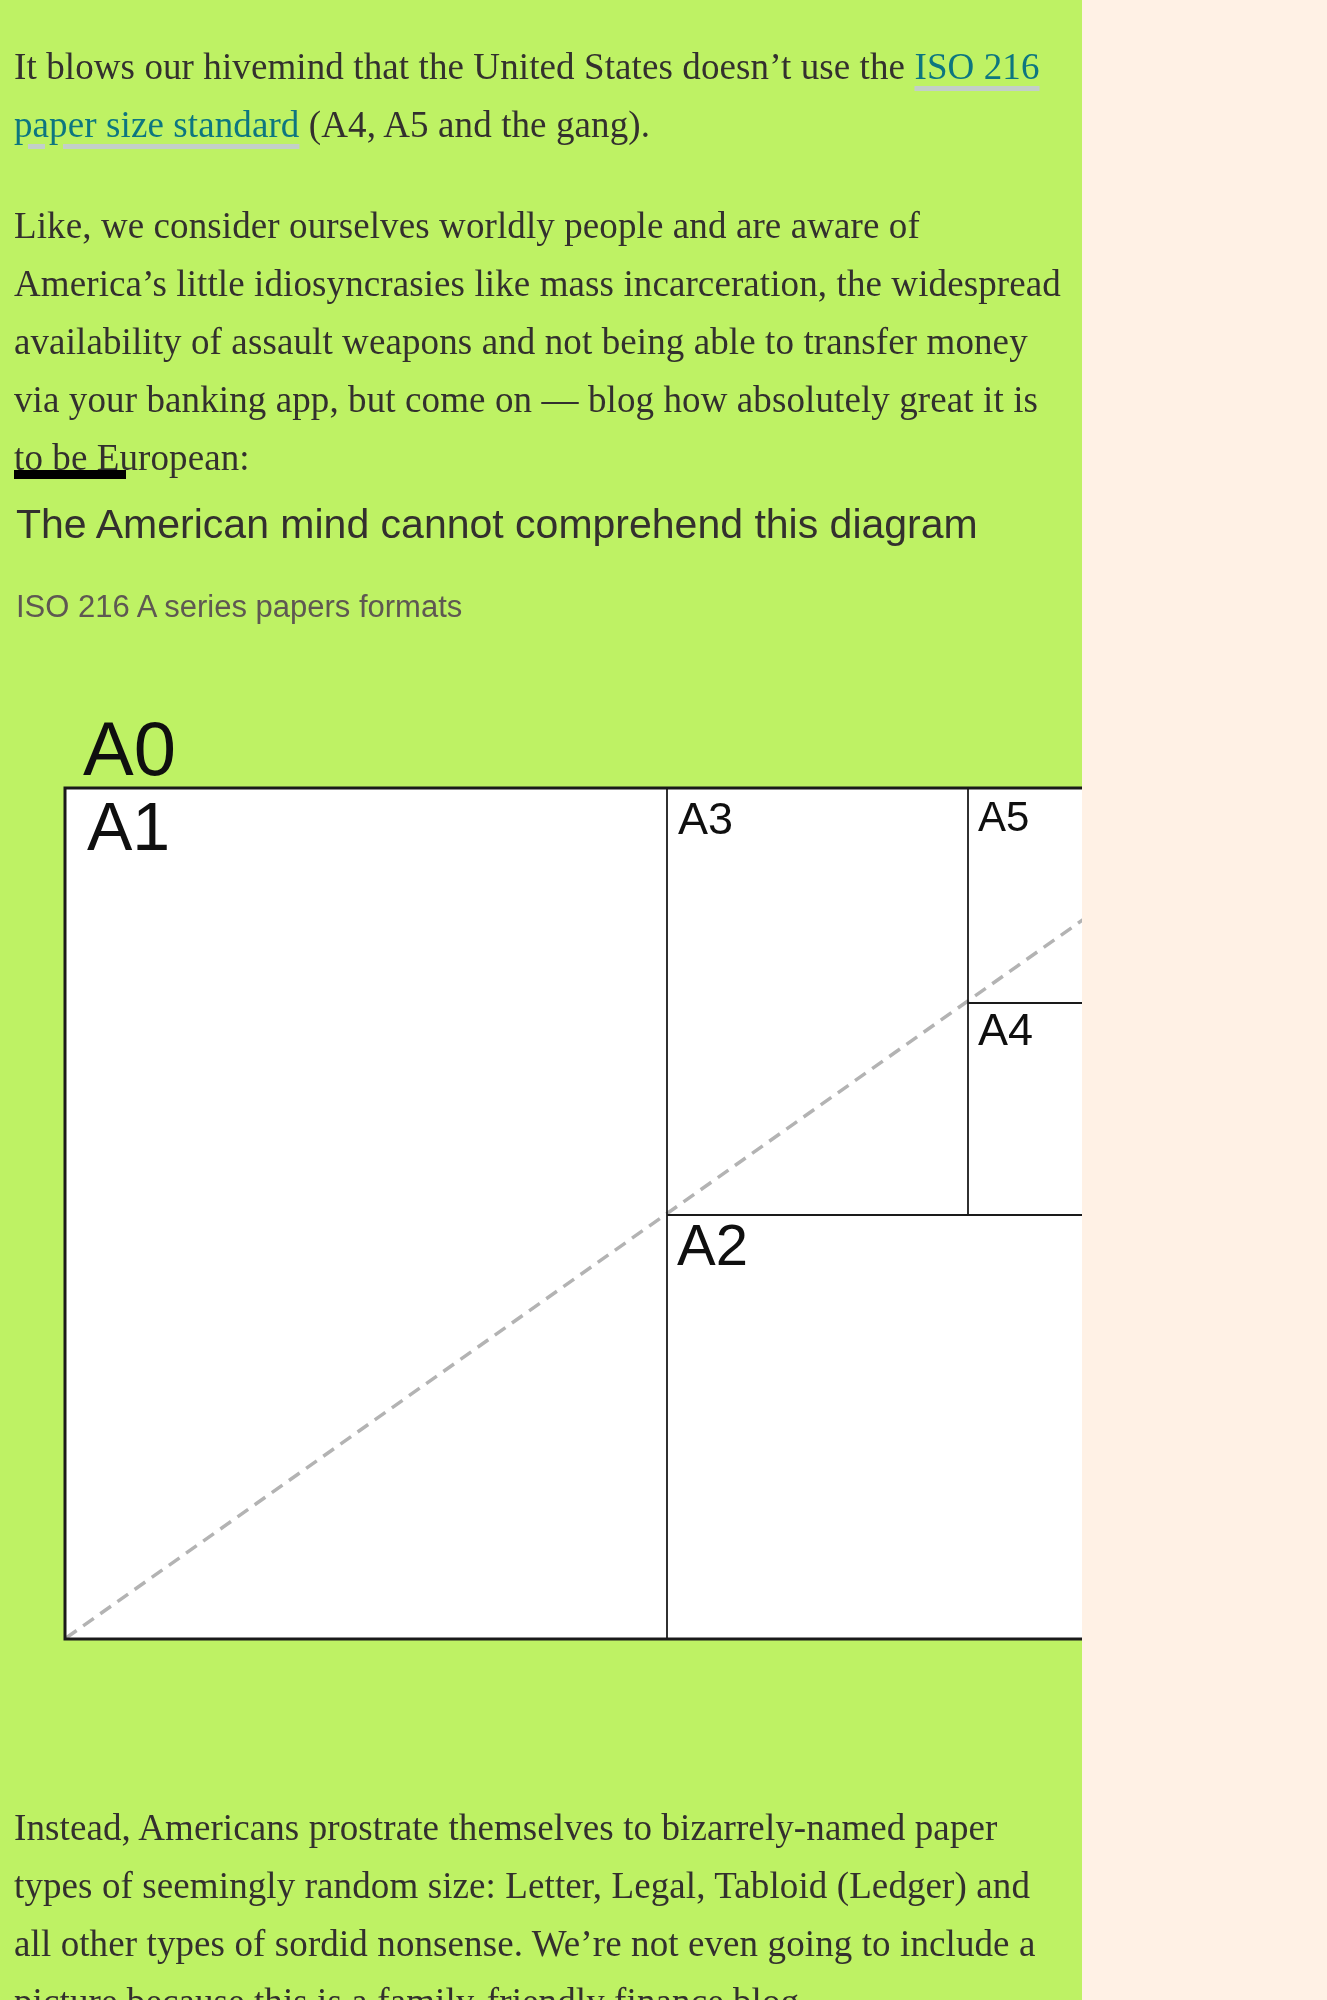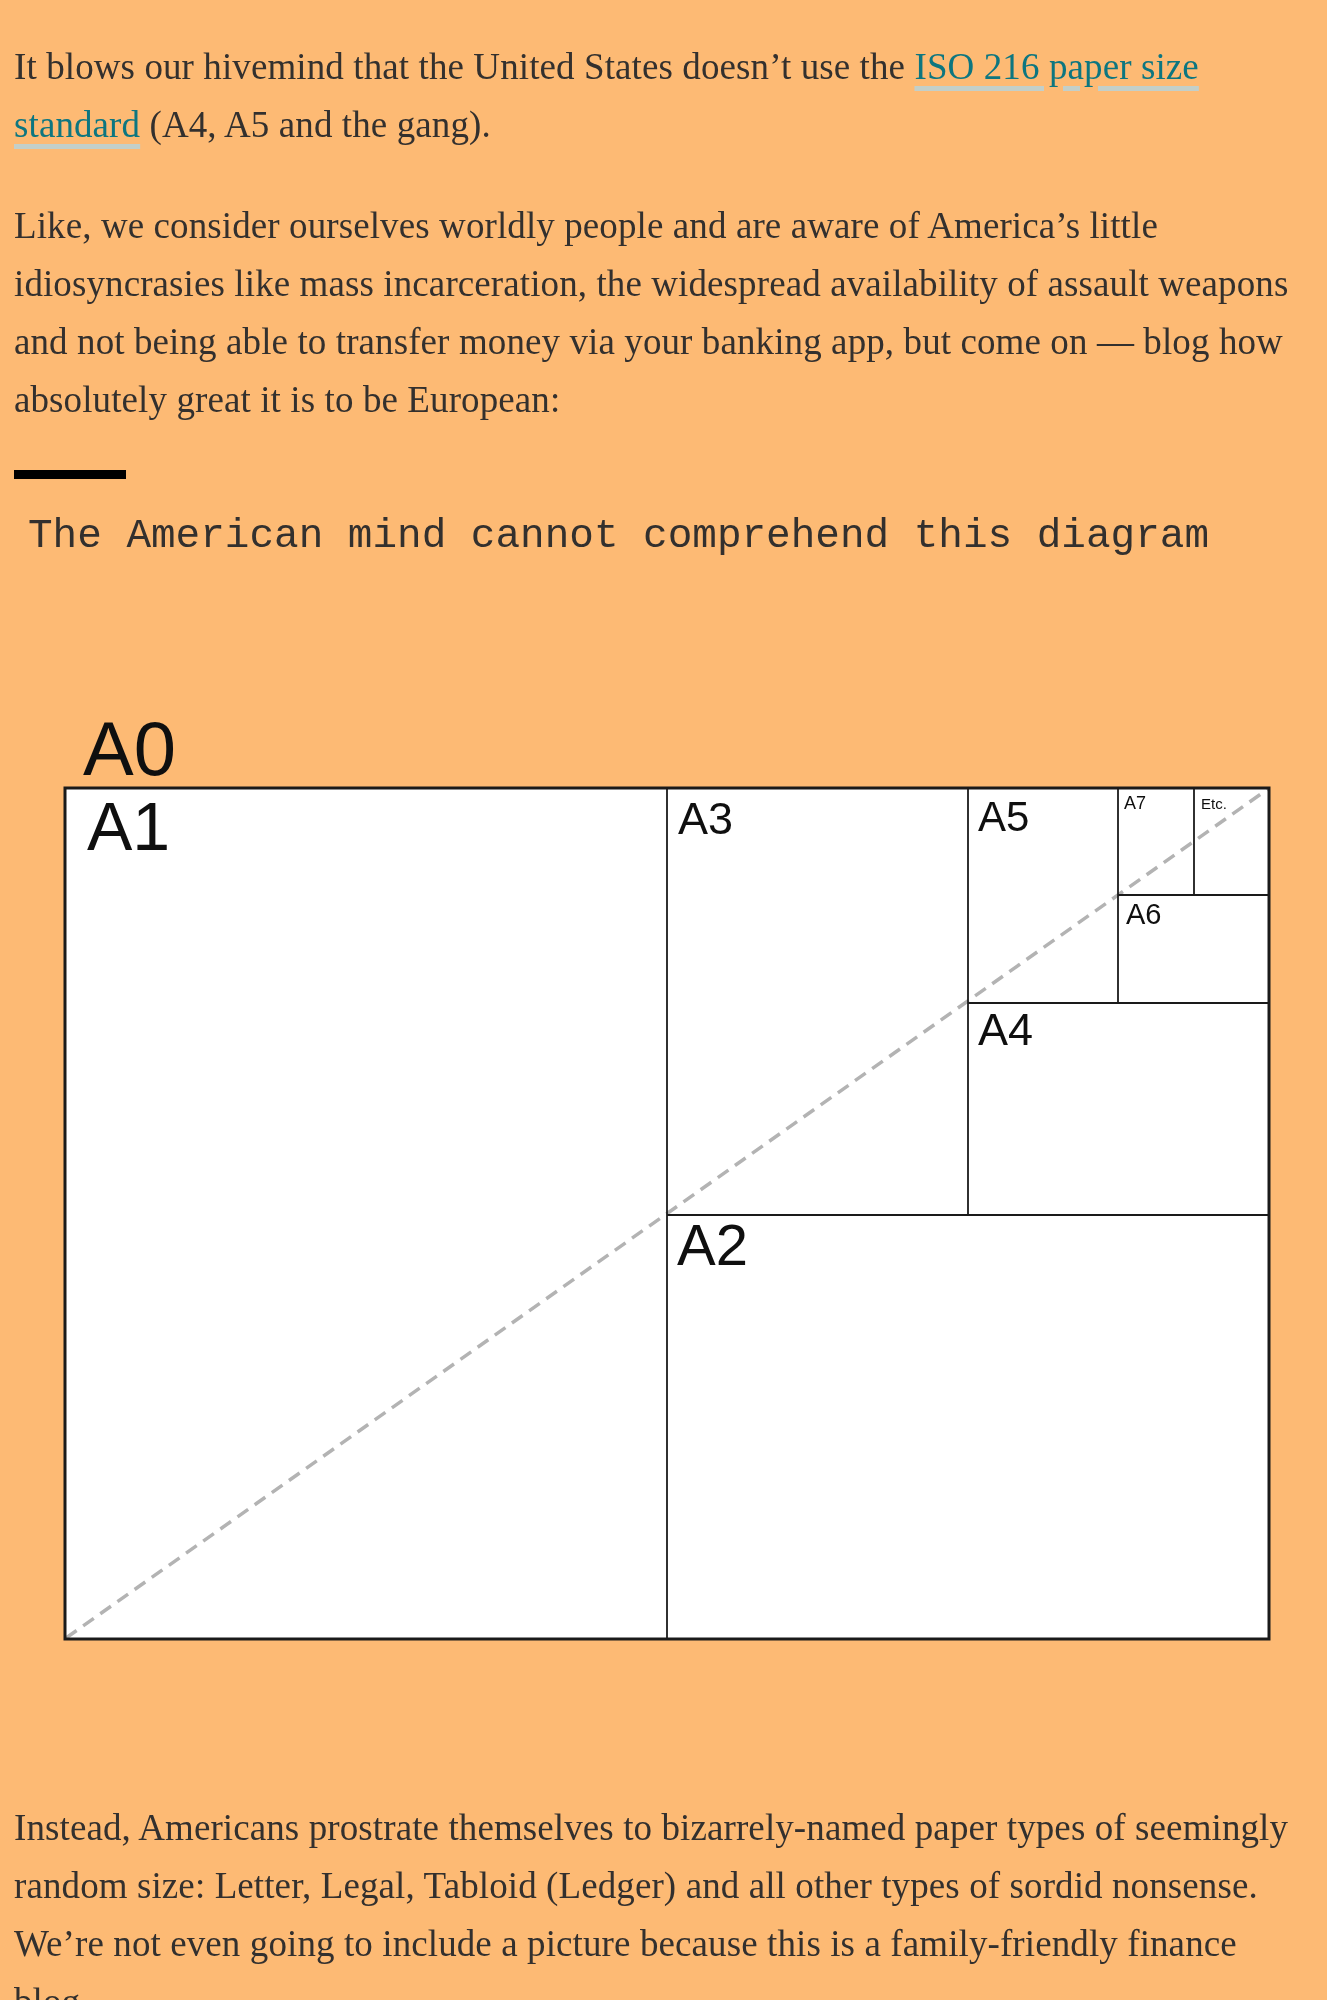--- a/index.html
+++ b/index.html
@@ -2,23 +2,23 @@
 <html><head>
 <meta charset="utf-8">
 <style>
   html, body { margin: 0; padding: 0; }
   body {
     background: #FFF1E5;
     font-family: "Liberation Serif", "DejaVu Serif", serif;
   }
   #page {
     position: relative;
-    width: 1327px;
+    width: 1082px;
     height: 2000px;
-    background: #fdba74;
+    background: #bef264;
     overflow: hidden;
     color: #33302E;
   }
   .para {
     position: absolute;
     left: 14px;
     right: 12px;
     font-size: 37px;
     line-height: 58px;
     color: #33302E;
@@ -78,22 +78,23 @@
 <body>
 
 <div id="page">
 
   <p class="para" id="para-intro"><span>It blows our hivemind that the United States doesn’t use the </span><a href="#">ISO 216 paper size standard</a><span> (A4, A5 and the gang).</span></p>
 
   <p class="para" id="para-2">Like, we consider ourselves worldly people and are aware of America’s little idiosyncrasies like mass incarceration, the widespread availability of assault weapons and not being able to transfer money via your banking app, but come on — blog how absolutely great it is to be European:</p>
 
   <div id="divider-bar"></div>
 
-  <h2 id="figure-heading" style="margin:12px;font-family:Liberation Mono, monospace;">The American mind cannot comprehend this diagram</h2>
+  <h2 id="figure-heading" style="margin:0;">The American mind cannot comprehend this diagram</h2>
 
+  <div id="figure-caption">ISO 216 A series papers formats</div>
 
   <svg id="diagram-svg" width="1215" height="958" viewBox="0 0 1215 958">
 
     <rect x="5" y="98" width="1204" height="851" fill="#FFFFFF"></rect>
 
     <line x1="6" y1="948" x2="1208" y2="99" stroke="#B3B3B3" stroke-width="3.5" stroke-dasharray="13 8"></line>
 
     <rect class="sheet-line" x="5" y="98" width="1204" height="851" stroke-width="3"></rect>
 
     <line class="sheet-line" x1="607" y1="98" x2="607" y2="949" stroke-width="1.8"></line>

